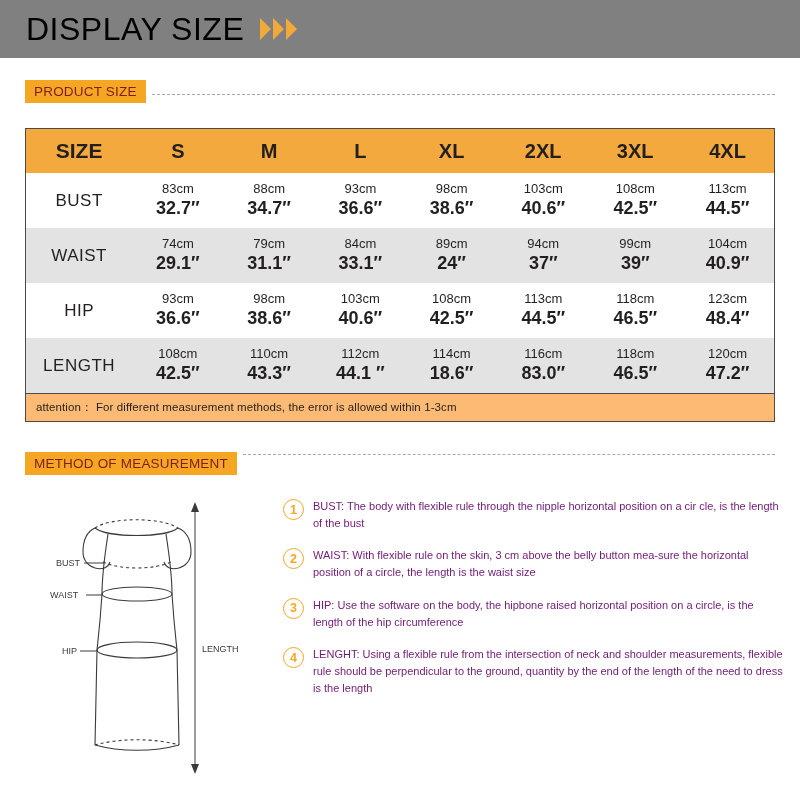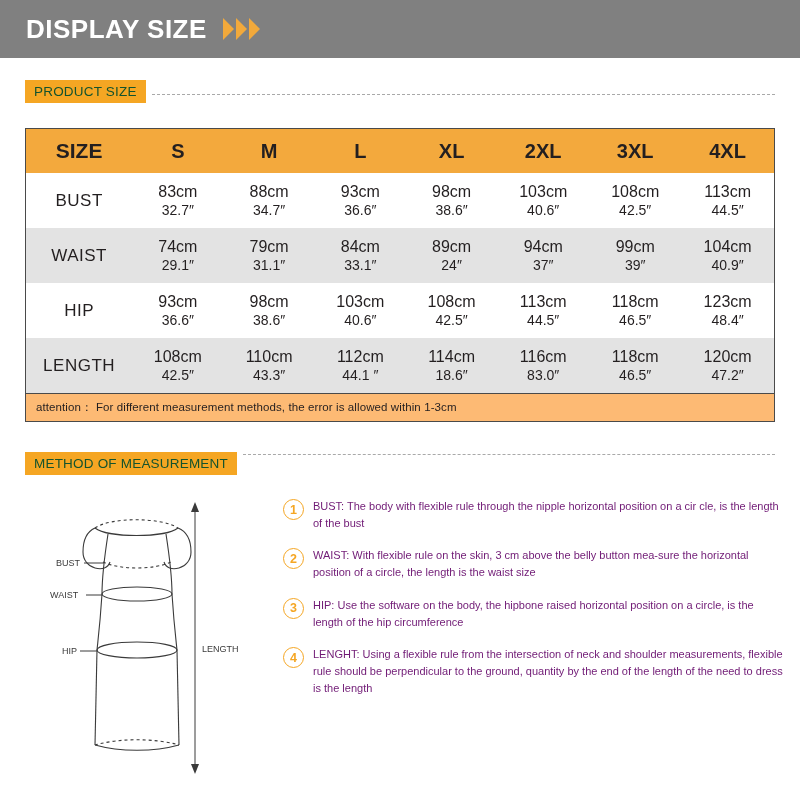--- a/index.html
+++ b/index.html
@@ -12,36 +12,36 @@
   }
   .page { position: relative; width: 800px; height: 800px; overflow: hidden; }
 
   
   .banner {
     position: absolute; left: 0; top: 0; width: 800px; height: 58px;
     background: #808080;
     display: flex; align-items: center;
   }
   .banner-title {
-    color: #ffffff; font-size: 26px; letter-spacing: .5px;
-    margin-left: 26px; font-weight: 700;
+    color: #000000; font-size: 32px; letter-spacing: .5px;
+    margin-left: 26px; font-weight: 400;
   }
   .chev-wrap { display: flex; align-items: center; margin-left: 14px; }
   .chev {
     width: 0; height: 0; margin-left: 2px;
     border-top: 11px solid transparent;
     border-bottom: 11px solid transparent;
     border-left: 11px solid #f2a93b;
   }
 
   
   .sec-tag {
     position: absolute;
     background: #f5a623;
-    color: #14532d;
+    color: #7f1d1d;
     font-size: 13.5px;
     padding: 4px 9px 4px 9px;
     letter-spacing: .2px;
     white-space: nowrap;
   }
   .dash-line {
     position: absolute;
     border-top: 1px dashed #a9a9a9;
     height: 0;
   }
@@ -64,22 +64,22 @@
   tr.head-row { background: #f3a93d; height: 44px; padding-left: 24px; }
   tr.head-row th {
     font-size: 20px; font-weight: 700; color: #231f20;
   }
   tr.head-row th.lbl { font-size: 21px; }
   tbody tr { height: 55px; }
   tbody tr.alt { background: #e3e3e3; }
   tbody tr td.rowlabel {
     font-size: 17px; letter-spacing: .5px;
   }
-  .cm { font-size: 16px; line-height: 1.25; display: block; }
-  .inch { font-size: 14px; line-height: 1.25; display: block; }
+  .cm { font-size: 13px; line-height: 1.25; display: block; }
+  .inch { font-size: 18px; line-height: 1.25; display: block; font-weight: bold; }
   .attention {
     border-top: 1px solid #4a4a4a;
     font-size: 11.5px;
     padding: 6px 0 6px 10px;
     letter-spacing: .1px;
     background: #fdba74;
   }
 
   
   .method-area { position: absolute; left: 0; top: 470px; width: 800px; height: 320px; }

